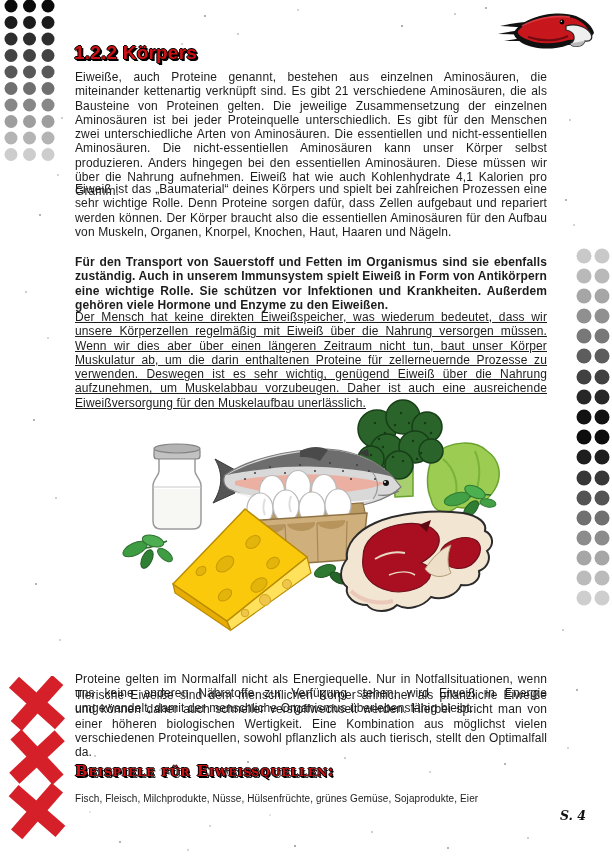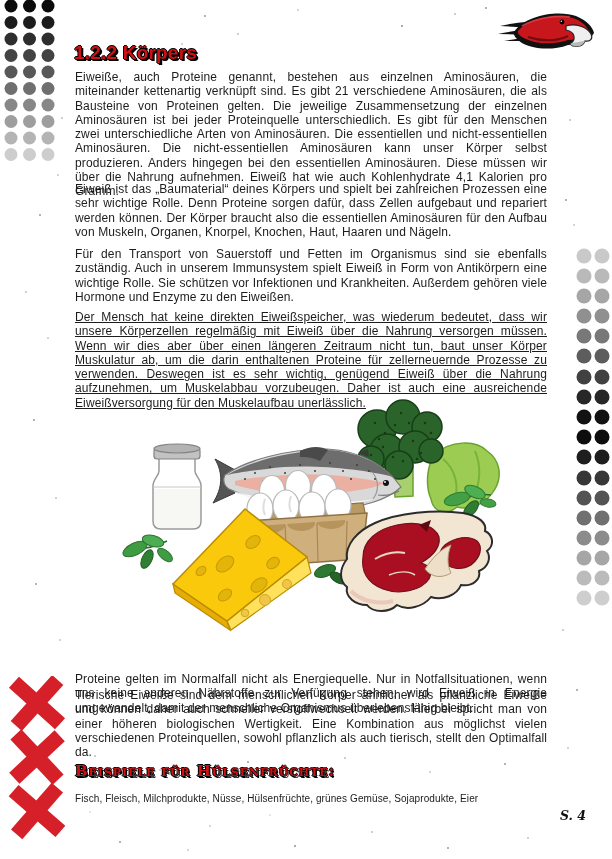--- a/index.html
+++ b/index.html
@@ -8,21 +8,21 @@
     background:#ffffff;color:#1b1b1b;
     font-family:"Liberation Sans", sans-serif;
   }
   .abs{position:absolute;}
   
   .para{
     position:absolute;left:75px;width:472px;margin:0;
     font-size:12px;line-height:14.3px;letter-spacing:0.12px;
     text-align:justify;color:#1c1c1c;
   }
-  #p1{top:70px;} #p2{top:182px;} #p3{top:247px;} #p4{top:310px;text-decoration:underline;}
+  #p1{top:70px;} #p2{top:182px;} #p3{top:255px;font-weight:bold;} #p4{top:310px;text-decoration:underline;}
   #p5{top:633px;margin-top:39px;} #p6{top:688px;}
   
   #section-heading{
     position:absolute;left:74px;top:42px;margin:0;
     font-size:19px;font-weight:bold;letter-spacing:0.2px;
     color:#ce1115;
     text-shadow:-1px 0 #000,1px 0 #000,0 -1px #000,0 1px #000,1.5px 1.5px 0 #000,2.2px 2.2px 0 #000;
   }
   
   #examples-heading{
@@ -406,16 +406,16 @@
       <rect x="-31" y="-7.5" width="62" height="15" transform="rotate(45)"></rect>
       <rect x="-31" y="-7.5" width="62" height="15" transform="rotate(-45)"></rect>
     </g>
     <g transform="translate(33,135) rotate(-4)">
       <rect x="-31" y="-7.5" width="62" height="15" transform="rotate(45)"></rect>
       <rect x="-31" y="-7.5" width="62" height="15" transform="rotate(-45)"></rect>
     </g>
   </g>
 </svg>
 
-<h2 id="examples-heading">Beispiele für Hülsenfrüchte:</h2>
+<h2 id="examples-heading">Beispiele für Eiweißquellen:</h2>
 <p id="examples-line">Fisch, Fleisch, Milchprodukte, Nüsse, Hülsenfrüchte, grünes Gemüse, Sojaprodukte, Eier</p>
 
 <p id="page-number">S. 4</p>
 
 </body></html>

